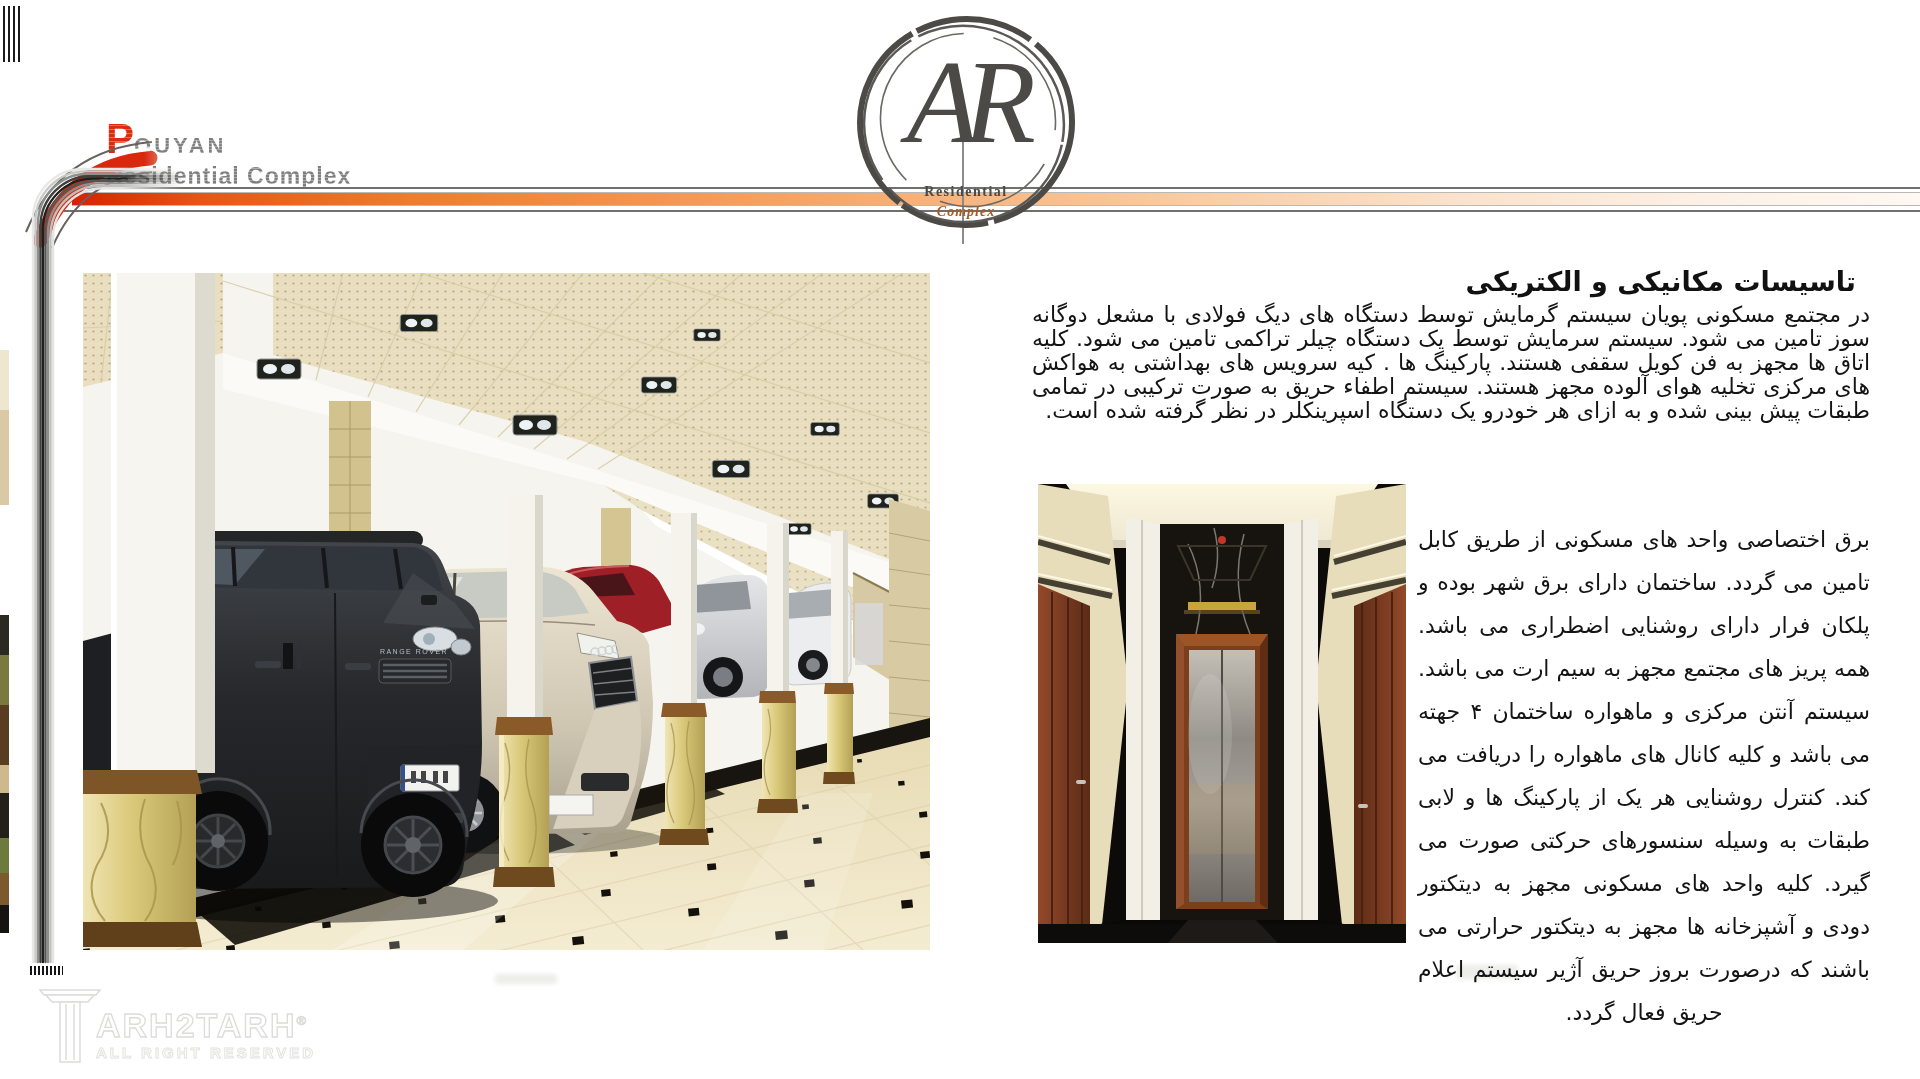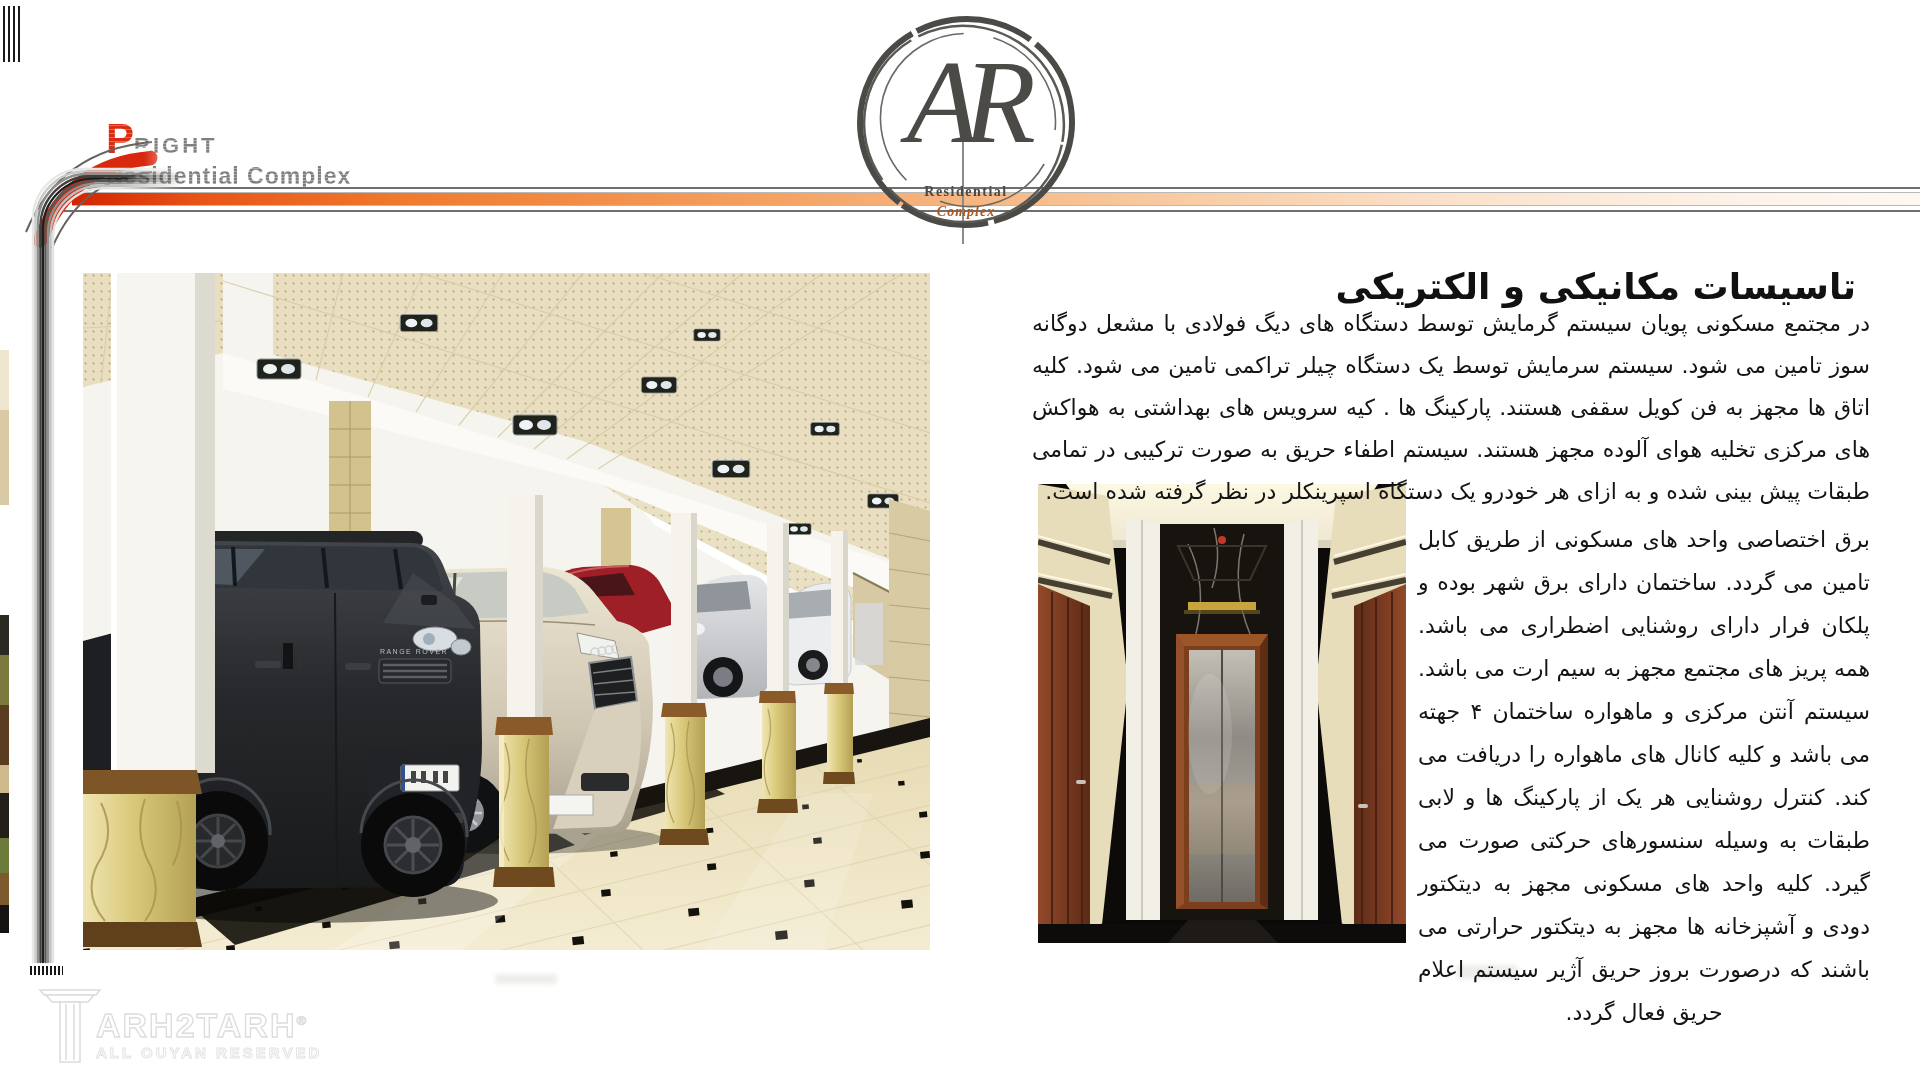--- a/index.html
+++ b/index.html
@@ -62,23 +62,23 @@
     font-family:"Liberation Serif", serif; font-style:italic; font-weight:bold; font-size:14px; letter-spacing:1px; color:#a85a22; }
   .logo-vline { position:absolute; left:962px; top:98px; width:2px; height:146px; background:#8b8b89; z-index:4; }
 
   
   .photo { position:absolute; display:block; }
   #parking-photo { left:83px; top:273px; }
   #elevator-photo { left:1038px; top:484px; }
 
   
   .fa-title { position:absolute; right:64px; top:266px; direction:rtl;
-    font-size:36px; font-weight:bold; color:#111; }
+    font-size:27px; font-weight:bold; color:#111; }
   .fa-par { position:absolute; direction:rtl; text-align:justify; color:#141414; }
-  #par1 { right:50px; width:838px; top:303px; font-size:22px; line-height:42px; }
+  #par1 { right:50px; width:838px; top:303px; font-size:22px; line-height:24px; }
   #par2 { right:50px; width:452px; top:518px; font-size:22px; line-height:43px; text-align-last:center; }
 
   
   .watermark { position:absolute; left:38px; top:982px; display:flex; align-items:center; }
   .wm-text-wrap { margin-left:-6px; margin-top:22px; }
   .wm-main { font-family:"Liberation Sans", sans-serif; font-weight:bold; font-size:34px; letter-spacing:2px;
     color:#ffffff; -webkit-text-stroke:1.3px #dcdcda; text-shadow:0 0 1px #e2e2e0; line-height:1; }
   .wm-reg { font-size:13px; vertical-align:super; -webkit-text-stroke:0.8px #dcdcda; }
   .wm-sub { font-family:"Liberation Sans", sans-serif; font-weight:bold; font-size:15px; letter-spacing:3px;
     color:#ffffff; -webkit-text-stroke:1px #e3e3e1; line-height:1.4; }
@@ -125,21 +125,21 @@
       <path d="M45.5,812 V81 A50,50 0 0 1 95.5,31 H220" stroke="#555553" stroke-width="2.4"></path>
       <path d="M48,812 V83.4 A50,50 0 0 1 98,33.4 H220" stroke="#8f8f8d" stroke-width="2.4"></path>
       <path d="M50.5,812 V85.8 A50,50 0 0 1 100.5,35.8 H220" stroke="#bfbfbd" stroke-width="2.4"></path>
       <path d="M53,812 V88.2 A50,50 0 0 1 103,38.2 H220" stroke="#e3e3e1" stroke-width="2.4"></path>
     </g>
   </svg>
 
   <div class="brand">
     <div class="brand-name">
       <span class="brand-p">P</span>
-        <span class="brand-rest">RIGHT</span>
+        <span class="brand-rest">OUYAN</span>
     </div>
     <div class="brand-sub">Residential Complex</div>
   </div>
 
   <div class="logo-vline"></div>
   <div class="ar-logo">
     <svg width="228" height="222" viewBox="0 0 228 222">
       <ellipse cx="114" cy="110" rx="106" ry="103" fill="none" stroke="#4b4a46" stroke-width="6" stroke-dasharray="150 6 90 4 200 5 120 7" transform="rotate(-8 114 110)"></ellipse>
       <ellipse cx="112" cy="112" rx="100" ry="98" fill="none" stroke="#5a5955" stroke-width="2.5" stroke-dasharray="220 10 160 8" transform="rotate(12 112 112)"></ellipse>
       <ellipse cx="116" cy="108" rx="88" ry="86" fill="none" stroke="#6a6964" stroke-width="1.6" stroke-dasharray="120 40 200 30" transform="rotate(30 116 108)"></ellipse>
@@ -605,17 +605,17 @@
         <polygon points="8,13 56,13 50,20 14,20"></polygon>
         <rect x="22" y="20" width="20" height="60"></rect>
       </g>
       <g stroke="#dcdcda" stroke-width="1.5">
           <line x1="28" y1="22" x2="28" y2="78"></line>
           <line x1="36" y1="22" x2="36" y2="78"></line>
         </g>
     </svg>
     <div class="wm-text-wrap">
       <div class="wm-main"><span>ARH2TARH</span><span class="wm-reg">®</span></div>
-      <div class="wm-sub">ALL OUYAN RESERVED</div>
+      <div class="wm-sub">ALL RIGHT RESERVED</div>
     </div>
   </div>
 
 </div>
 
 </body></html>

